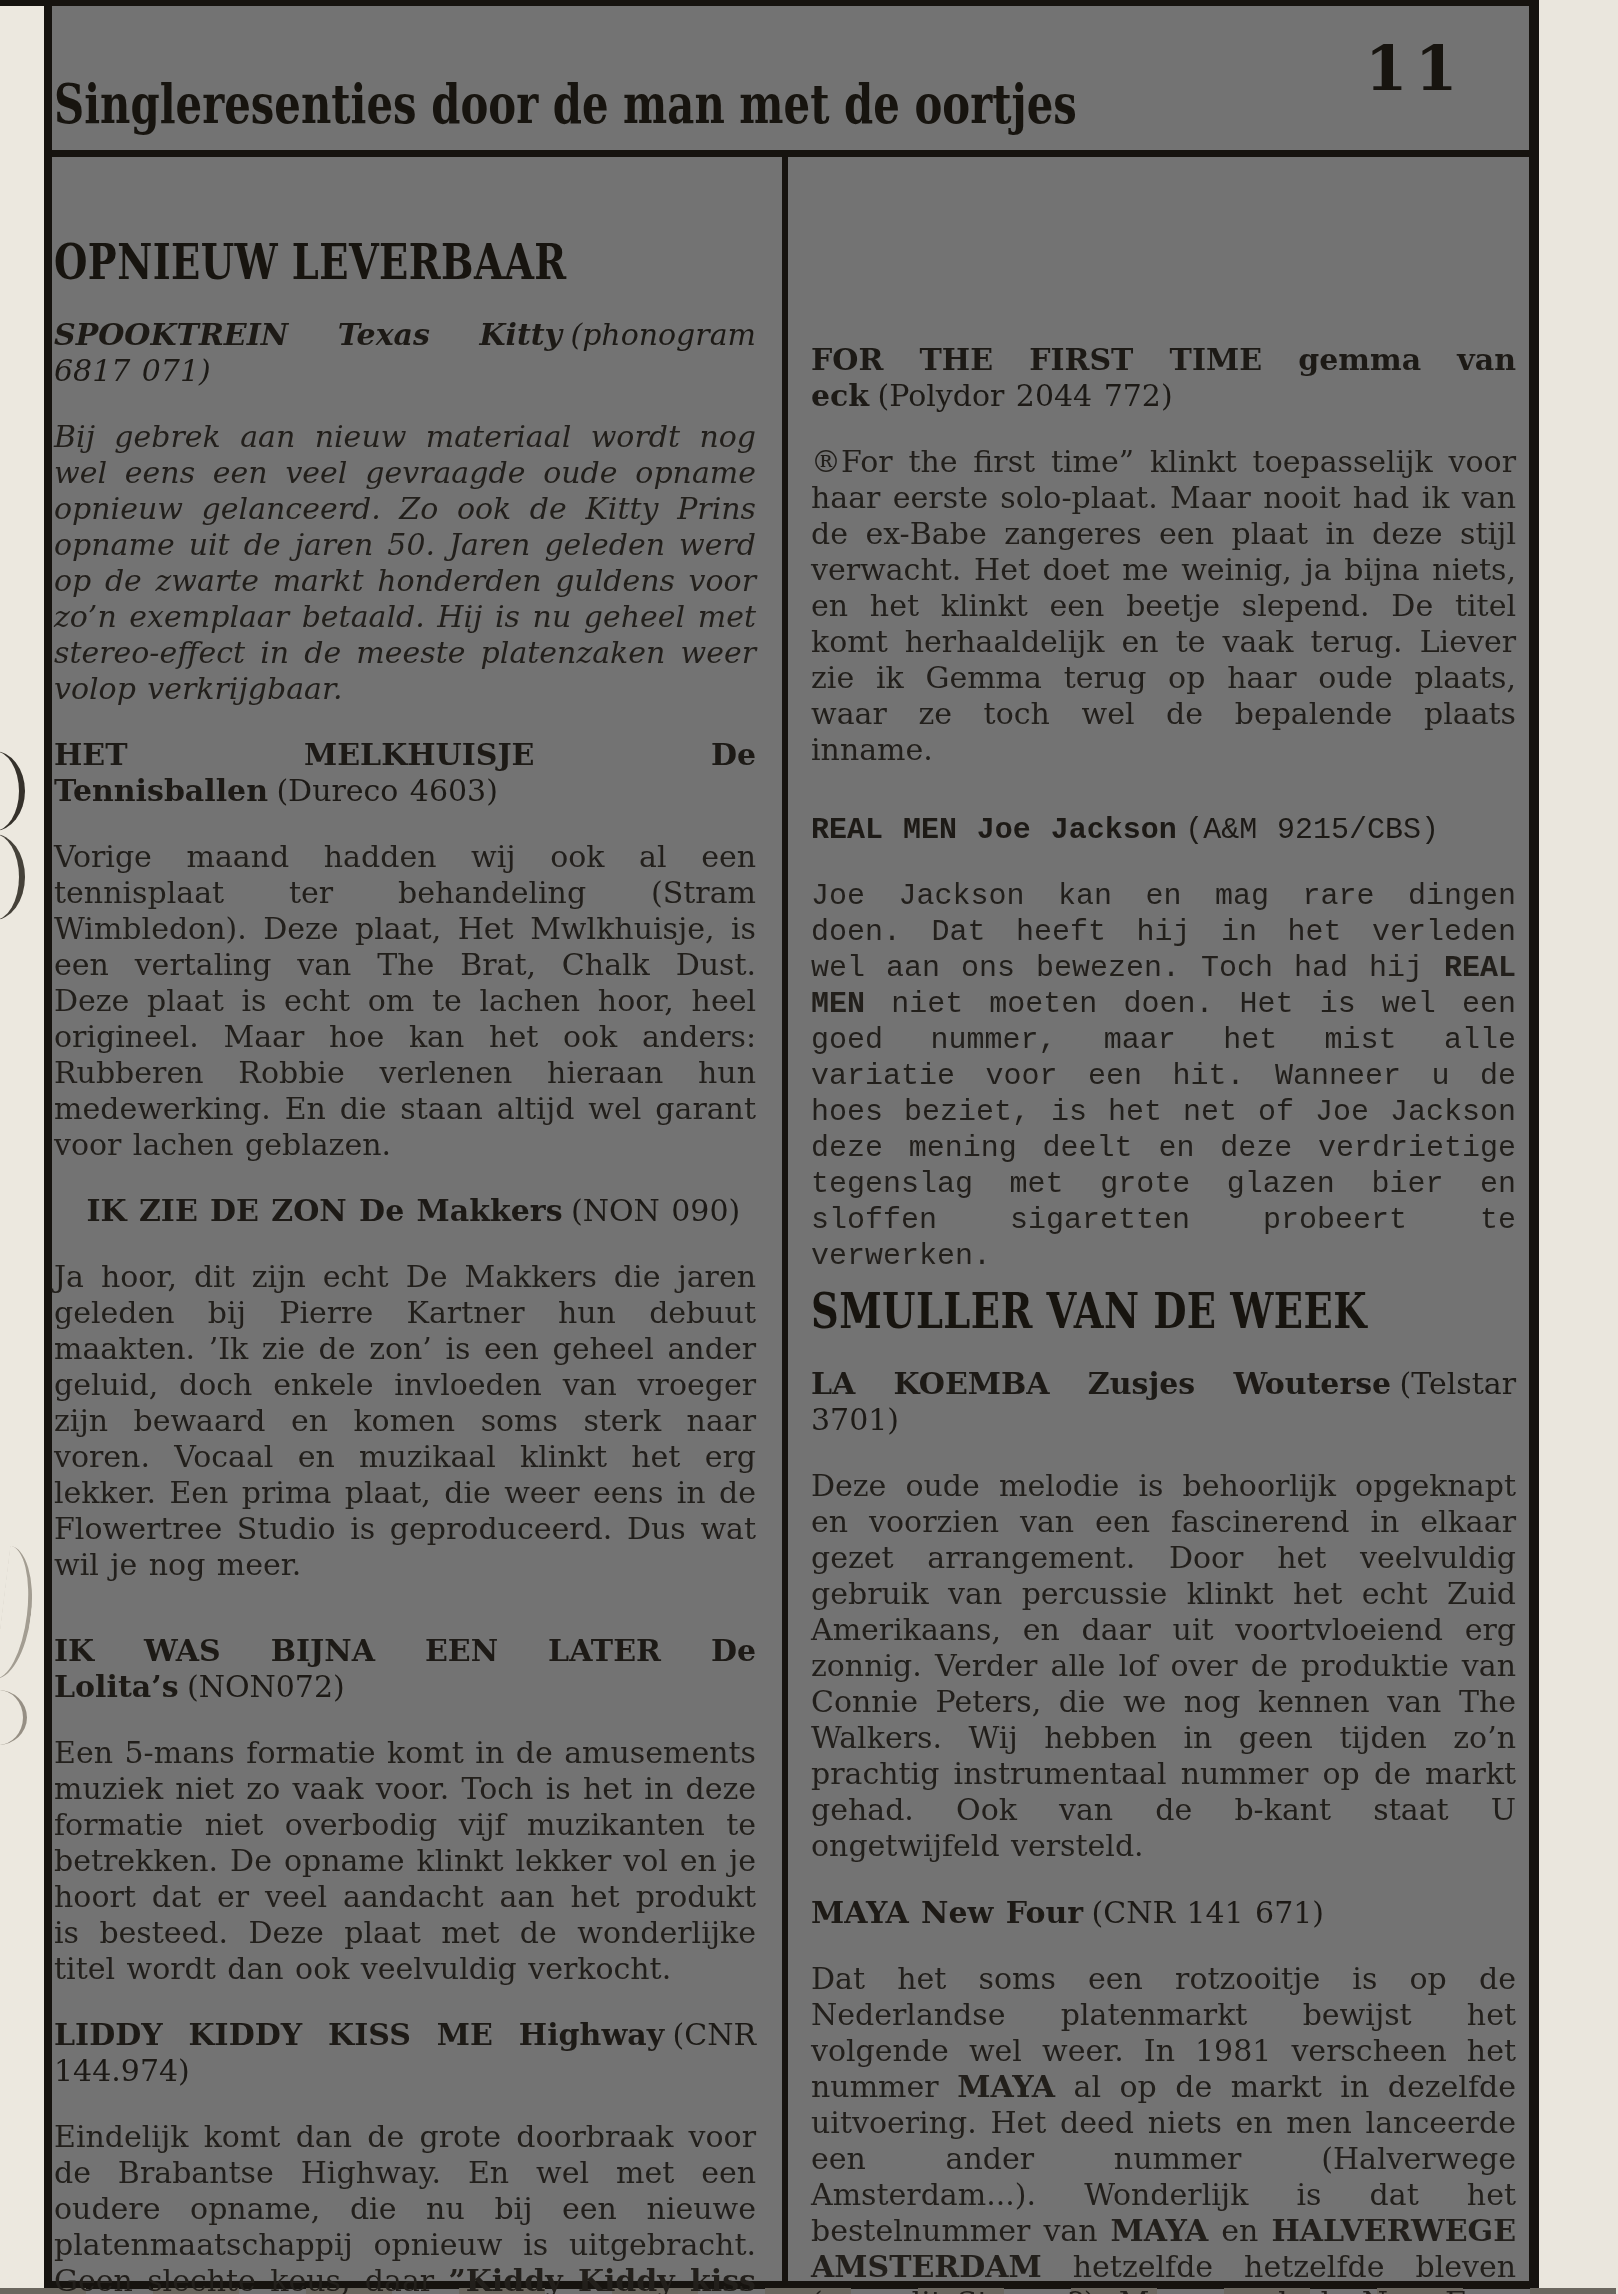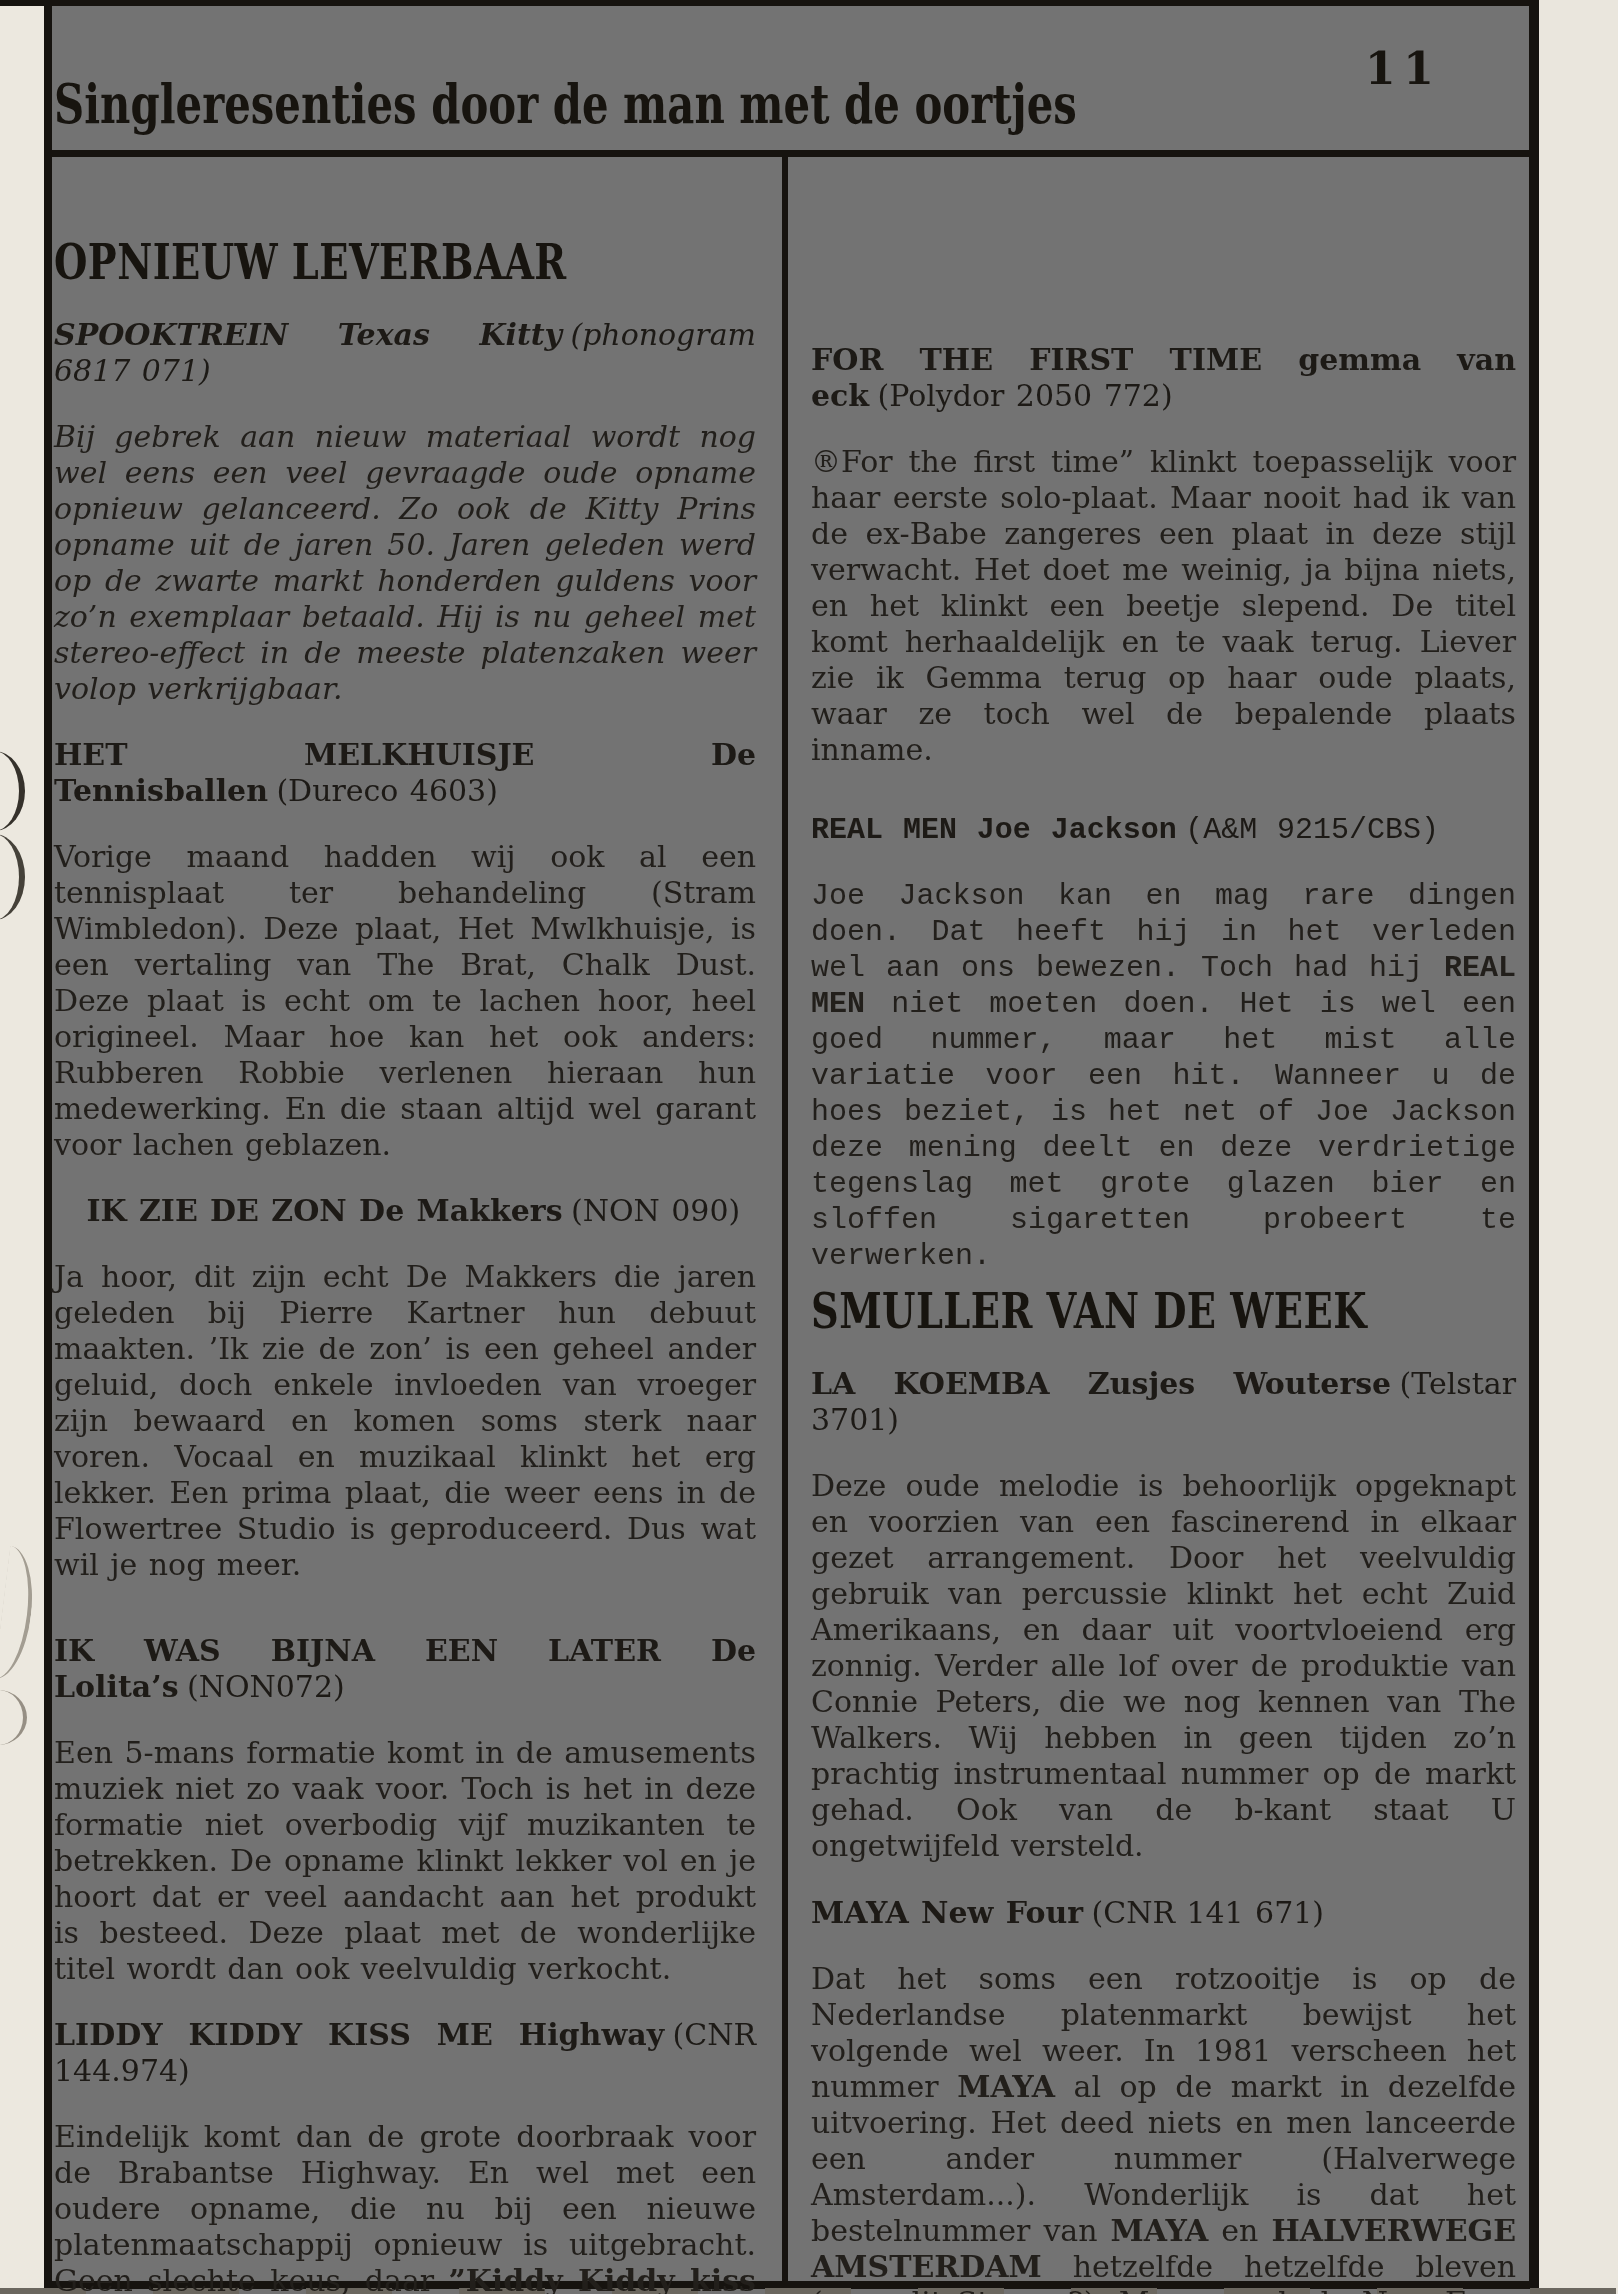--- a/index.html
+++ b/index.html
@@ -20,21 +20,21 @@
   .edge-dashes{
     position:absolute;left:0;top:2288px;width:1618px;height:5.7px;
     background:repeating-linear-gradient(90deg,#6b675f 0 86px,transparent 86px 153px);
   }
   .header-title{
     position:absolute;left:54px;top:75px;font-size:55px;font-weight:bold;
     color:#17140f;white-space:nowrap;line-height:57px;
     transform:scaleX(0.76);transform-origin:left top;
   }
   .page-number{
-    position:absolute;left:1365px;top:38px;font-size:44px;font-weight:bold;
+    position:absolute;left:1365px;top:38px;font-size:61px;font-weight:bold;
     letter-spacing:7.6px;color:#17140f;line-height:61px;
   }
   .col{position:absolute;top:157px;}
   .col-left{left:54px;width:702px;}
   .col-right{left:811px;width:705px;}
   .bighead{
     font-size:48px;font-weight:bold;line-height:50px;color:#17140f;
     transform:scaleX(0.8);transform-origin:left top;white-space:nowrap;letter-spacing:0.5px;
   }
   .bighead.opnieuw{margin-top:80px;margin-bottom:5.7px;}
@@ -111,21 +111,21 @@
     <section class="review liddy">
       <h3 class="rtitle"><b>LIDDY KIDDY KISS ME Highway</b><span class="cat">(CNR 144.974)</span></h3>
       <p class="rbody">Eindelijk komt dan de grote doorbraak voor de Brabantse Highway. En wel met een oudere opname, die nu bij een nieuwe platenmaatschappij opnieuw is uitgebracht. Geen slechte keus, daar <b>”Kiddy Kiddy kiss me”</b> een van de betere opnames mag worden genoemd. Voor de verzamelaars is de CNR persing voorzien van een andere b-kant dan de oorspronkelijke Monopole uitgave. Inmiddels is de nieuwe  ook verkrijgbaar, die eveneens  is gedoopt.</p>
     </section>
 
   </div>
 
   <div class="col col-right">
 
     <section class="review firsttime">
-      <h3 class="rtitle"><b>FOR THE FIRST TIME gemma van eck</b><span class="cat">(Polydor 2050 772)</span></h3>
+      <h3 class="rtitle"><b>FOR THE FIRST TIME gemma van eck</b><span class="cat">(Polydor 2044 772)</span></h3>
       <p class="rbody">®For the first time” klinkt toepasselijk voor haar eerste solo-plaat. Maar nooit had ik van de ex-Babe zangeres een plaat in deze stijl verwacht. Het doet me weinig, ja bijna niets, en het klinkt een beetje slepend. De titel komt herhaaldelijk en te vaak terug. Liever zie ik Gemma terug op haar oude plaats, waar ze toch wel de bepalende plaats inname.</p>
     </section>
 
     <section class="review realmen">
       <h3 class="rtitle"><b>REAL MEN Joe Jackson</b><span class="cat">(A&amp;M 9215/CBS)</span></h3>
       <p class="rbody">Joe Jackson kan en mag rare dingen doen. Dat heeft hij in het verleden wel aan ons bewezen. Toch had hij <b>REAL MEN</b> niet moeten doen. Het is wel een goed nummer, maar het mist alle variatie voor een hit. Wanneer u de hoes beziet, is het net of Joe Jackson deze mening deelt en deze verdrietige tegenslag met grote glazen bier en sloffen sigaretten probeert te verwerken.</p>
     </section>
 
     <div class="bighead smuller">SMULLER VAN DE WEEK</div>
 

